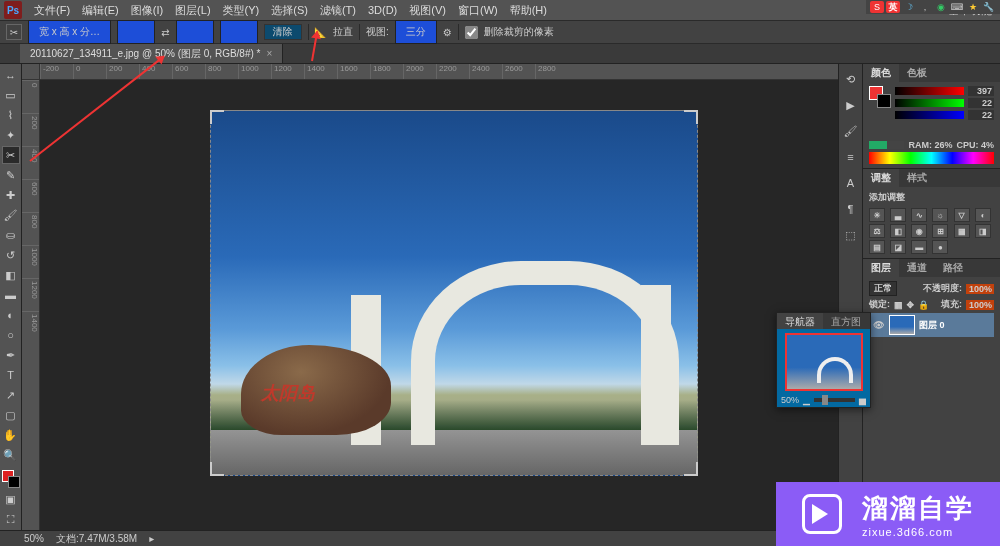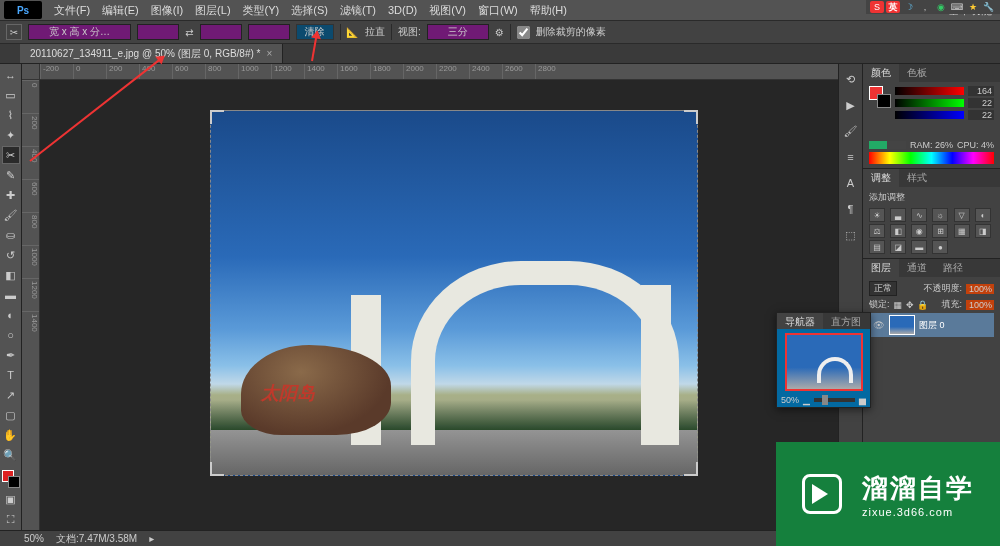--- a/index.html
+++ b/index.html
@@ -9,28 +9,28 @@
 .sysbar { position: absolute; top: 0; right: 0; height: 14px; display: flex; align-items: center; gap: 2px; background: #444; padding: 0 4px; }
 .sysbar .pill { width: 14px; height: 12px; border-radius: 2px; display: flex; align-items: center; justify-content: center; font-size: 9px; }
 .pill-s { background: #e33; color: #fff; }
 .pill-e { background: #e33; color: #fff; font-weight: bold; }
 .pill-moon { color: #6cf; }
 .pill-circle { color: #3c6; }
 .pill-star { color: #fc3; }
 
 
 .menubar { display: flex; align-items: center; height: 20px; background: #535353; padding-left: 4px; gap: 12px; font-size: 11px; color: #ddd; }
-.menubar .ps-logo { width: 38px; height: 18px; background: #000000; color: #4aa8ff; font-weight: bold; font-size: 10px; display: flex; align-items: center; justify-content: center; border-radius: 2px; }
+.menubar .ps-logo { width: 18px; height: 18px; background: #7f1d1d; color: #4aa8ff; font-weight: bold; font-size: 10px; display: flex; align-items: center; justify-content: center; border-radius: 2px; }
 .menubar span { cursor: default; }
 .menubar .right-label { margin-left: auto; margin-right: 8px; color: #ccc; }
 
 
 .optbar { display: flex; align-items: center; height: 24px; background: #424242; border-top: 1px solid #2a2a2a; border-bottom: 1px solid #2a2a2a; padding: 0 6px; gap: 6px; font-size: 10px; color: #ccc; }
 .optbar .tool-ico { width: 16px; height: 16px; border: 1px solid #666; display: flex; align-items: center; justify-content: center; }
-.optbar .field { background: #701a75; border: 1px solid #222; padding: 1px 20px; height: 16px; display: flex; align-items: center; }
+.optbar .field { background: #1d4ed8; border: 1px solid #222; padding: 1px 10px; height: 24px; display: flex; align-items: center; }
 .optbar .btn { background: #0c4a6e; border: 1px solid #333; padding: 1px 8px; height: 16px; display: flex; align-items: center; }
 .optbar .sep { width: 1px; height: 16px; background: #2a2a2a; }
 .optbar input[type=checkbox] { accent-color: #888; }
 
 
 .tabbar { display: flex; align-items: center; height: 20px; background: #3a3a3a; border-bottom: 1px solid #222; padding-left: 20px; font-size: 10px; }
 .tabbar .tab { background: #535353; padding: 2px 10px; color: #ddd; border-right: 1px solid #222; height: 100%; display: flex; align-items: center; gap: 6px; }
 .tabbar .close { color: #aaa; }
 
 
@@ -71,21 +71,21 @@
 
 .arrow { position: absolute; background: #e33; transform-origin: left center; height: 2px; }
 .arrow::after { content: ""; position: absolute; right: -6px; top: -4px; border: 5px solid transparent; border-left: 8px solid #e33; }
 
 
 .right-col { width: 24px; background: #424242; border-left: 1px solid #222; display: flex; flex-direction: column; align-items: center; gap: 8px; padding-top: 6px; }
 .right-col .ic { width: 18px; height: 18px; color: #ccc; display: flex; align-items: center; justify-content: center; font-size: 11px; }
 
 
 .right-panels { width: 138px; background: #424242; border-left: 1px solid #222; display: flex; flex-direction: column; }
-.panel { border-bottom: 1px solid #222; }
+.panel { border-bottom: 1px solid #222; font-weight: bold; }
 .panel-tabs { display: flex; background: #383838; height: 18px; font-size: 10px; }
 .panel-tabs .pt { padding: 2px 8px; color: #aaa; }
 .panel-tabs .pt.active { background: #424242; color: #ddd; }
 .panel-body { padding: 4px 6px; font-size: 9px; color: #ccc; }
 
 .color-sliders .row { display: flex; align-items: center; gap: 4px; margin-bottom: 2px; }
 .color-sliders .bar { flex: 1; height: 8px; background: linear-gradient(to right, #000, #f00); position: relative; }
 .color-sliders .bar2 { background: linear-gradient(to right, #000, #0f0); }
 .color-sliders .bar3 { background: linear-gradient(to right, #000, #00f); }
 .color-sliders .val { width: 26px; background: #333; text-align: right; padding-right: 2px; }
@@ -113,21 +113,21 @@
 .nav-panel .nav-thumb { margin: 4px auto; width: 78px; height: 58px; background: linear-gradient(to bottom, #2a6ab8 60%, #aaa 100%); border: 2px solid #e33; position: relative; }
 .nav-panel .nav-thumb .mini-arch { position: absolute; left: 30px; bottom: 6px; width: 36px; height: 26px; border: 4px solid #eee; border-bottom: none; border-radius: 18px 18px 0 0; }
 .nav-panel .zoom-row { display: flex; align-items: center; gap: 4px; padding: 0 4px; font-size: 9px; }
 .nav-panel .zslider { flex: 1; height: 4px; background: #333; position: relative; }
 .nav-panel .zslider::after { content: ""; position: absolute; left: 20%; top: -3px; width: 6px; height: 10px; background: #888; }
 
 
 .statusbar { position: absolute; left: 0; right: 0; bottom: 0; height: 16px; background: #424242; border-top: 1px solid #222; display: flex; align-items: center; font-size: 10px; color: #ccc; padding-left: 24px; gap: 12px; }
 
 
-.watermark { position: absolute; right: 0; bottom: 0; width: 224px; height: 104px; background: #15803d; display: flex; align-items: center; justify-content: center; gap: 20px; }
+.watermark { position: absolute; right: 0; bottom: 0; width: 224px; height: 64px; background: #8b5cf6; display: flex; align-items: center; justify-content: center; gap: 20px; }
 .watermark .play { width: 40px; height: 40px; border: 3px solid #fff; border-radius: 8px; display: flex; align-items: center; justify-content: center; }
 .watermark .play::after { content: ""; border: 10px solid transparent; border-left: 16px solid #fff; margin-left: 6px; }
 .watermark .txt { color: #fff; }
 .watermark .big { font-size: 26px; font-weight: bold; letter-spacing: 2px; }
 .watermark .small { font-size: 11px; letter-spacing: 1px; }
 </style>
 </head>
 <body>
 
 <div class="sysbar">
@@ -281,21 +281,21 @@
       </div>
       <div class="panel-body color-sliders">
         <div style="display:flex;gap:4px;align-items:flex-start">
           <div class="color-swatch-mini">
             <div class="fg"></div>
               <div class="bg"></div>
           </div>
           <div style="flex:1">
             <div class="row">
                 <div class="bar"></div>
-                <div class="val">164</div>
+                <div class="val">397</div>
               </div>
             <div class="row">
                 <div class="bar bar2"></div>
                 <div class="val">22</div>
               </div>
             <div class="row">
                 <div class="bar bar3"></div>
                 <div class="val">22</div>
               </div>
           </div>

